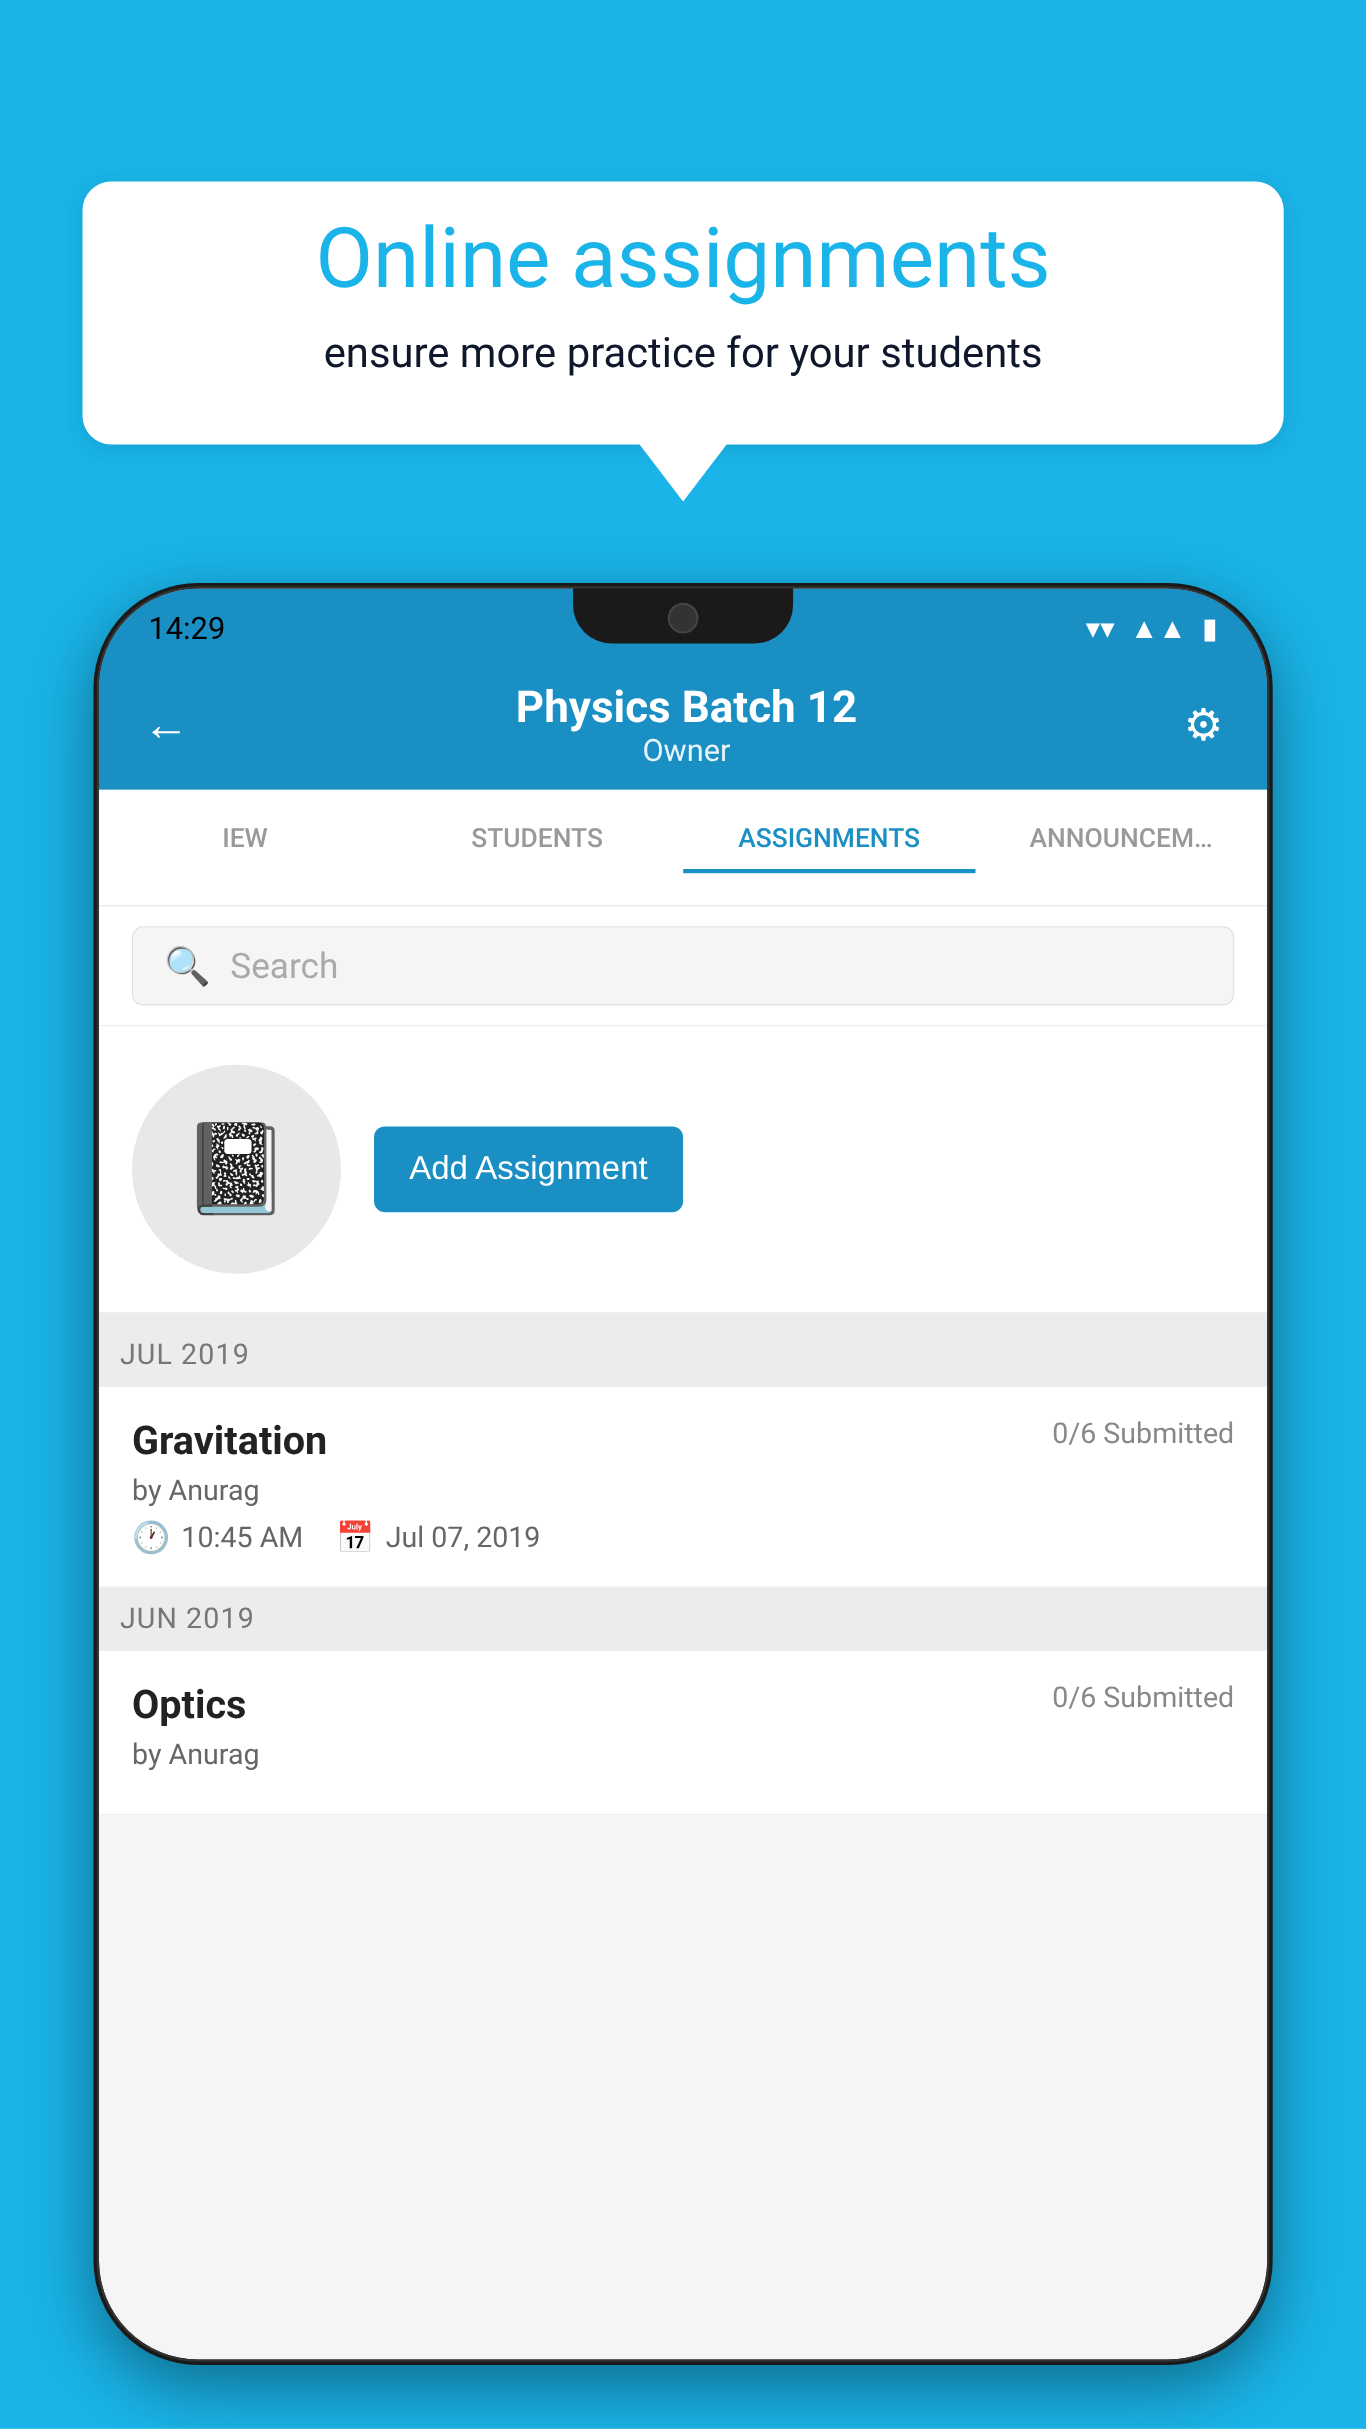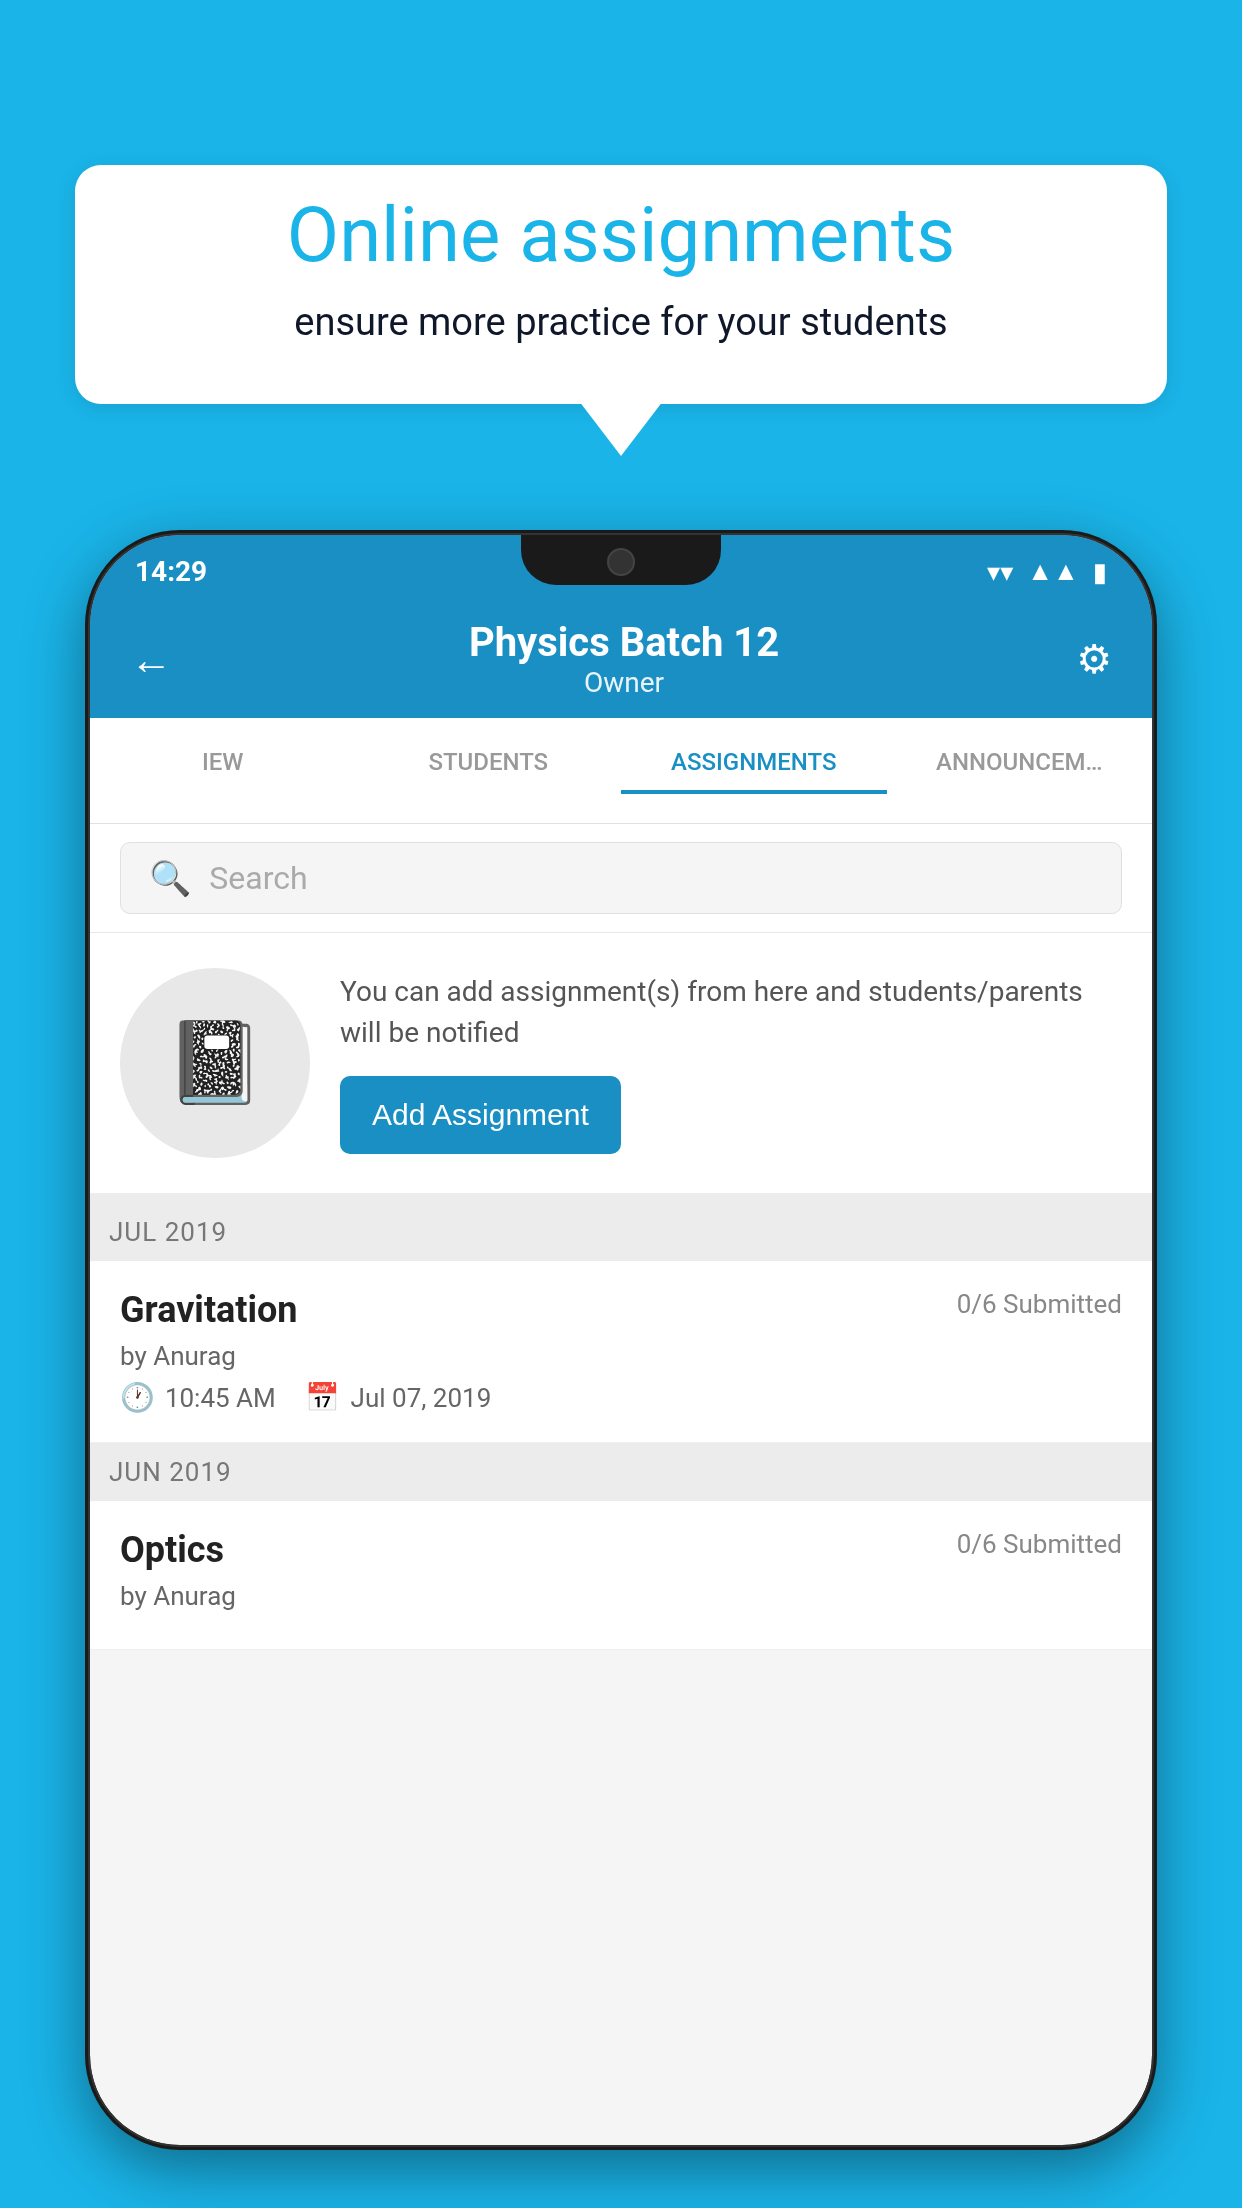--- a/index.html
+++ b/index.html
@@ -130,23 +130,23 @@
       background: #1a8fc4;
       height: 65px;
       display: flex;
       align-items: center;
       justify-content: space-between;
       padding: 0 45px;
       padding-top: 8px;
     }
 
     .status-time {
-      color: #ffffff;
+      color: #000000;
       font-size: 28px;
-      font-weight: 700;
+      font-weight: 400;
     }
 
     .status-icons {
       display: flex;
       align-items: center;
       gap: 14px;
     }
 
     .wifi-icon, .signal-icon, .battery-icon {
       color: white;
@@ -410,21 +410,20 @@
           <span class="search-icon-inner">🔍</span>
           <span class="search-placeholder">Search</span>
         </div>
       </div>
 
       <div class="promo-card">
         <div class="promo-icon-wrap">
           <span class="notebook-icon">📓</span>
         </div>
         <div class="promo-content">
-          <div class="promo-text">You can add assignment(s) from here and students/parents will be notified</div>
           <button class="add-assignment-btn">Add Assignment</button>
         </div>
       </div>
 
       <div class="month-divider">
         <span>JUL 2019</span>
       </div>
 
       <div class="assignment-item">
         <div class="assignment-header">

